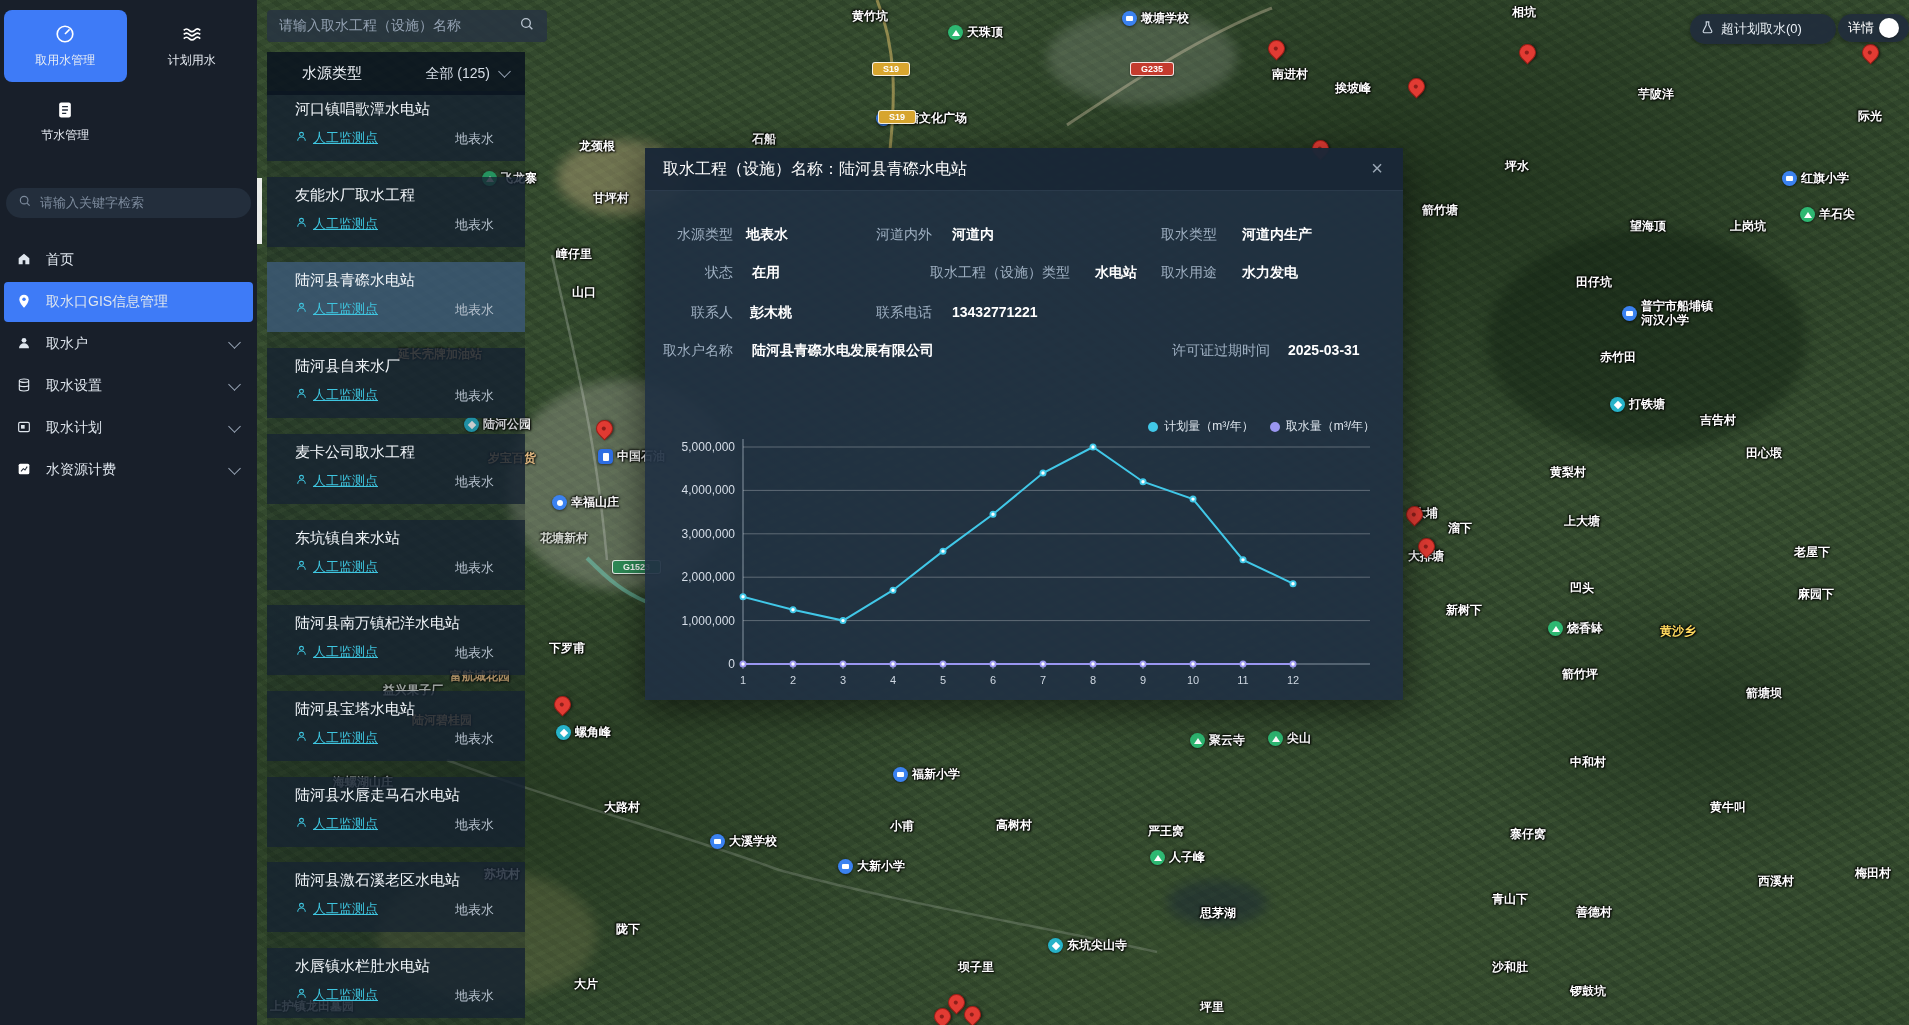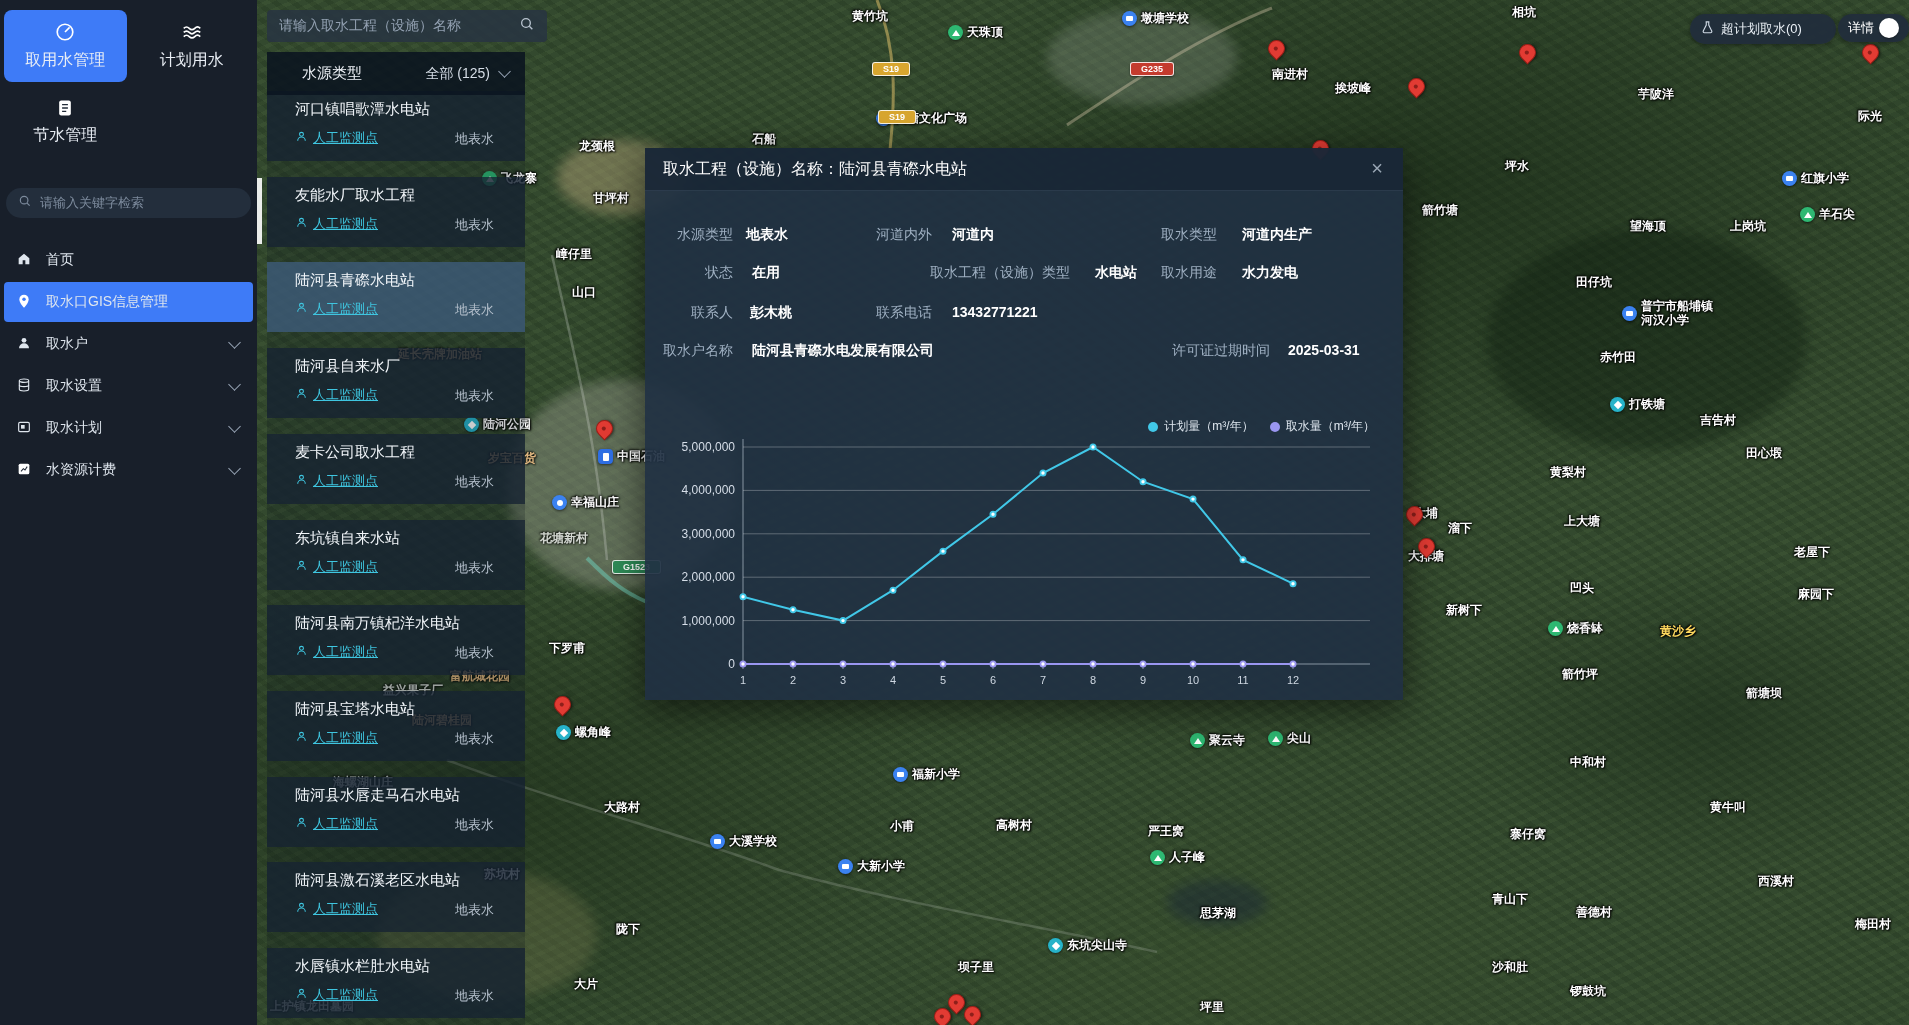--- a/index.html
+++ b/index.html
@@ -44,21 +44,21 @@
   .badge.s{background:#d8a62f;}
   .badge.g{background:#c43b2e;}
   .badge.e{background:#2e8b57;}
   .map-fragment{position:absolute;background:rgba(255,255,255,.9);}
 
   
   .sidebar{position:absolute;left:0;top:0;width:257px;height:1025px;background:#181f2a;z-index:30;}
   .modules{display:grid;grid-template-columns:1fr 1fr;gap:4px;padding:10px 4px 4px 4px;}
   .tile{height:72px;border-radius:8px;display:flex;flex-direction:column;align-items:center;justify-content:center;gap:7px;cursor:pointer;}
   .tile.active{background:#3e7bf7;}
-  .tile-label{font-size:16px;color:#e9eef5;}
+  .tile-label{font-size:12px;color:#e9eef5;}
   .tile svg{display:block;}
   .side-search{margin:26px 6px 0 6px;height:30px;border-radius:15px;background:#232e3c;display:flex;align-items:center;padding:0 12px;gap:8px;}
   .side-search .ph{font-size:13px;color:#7d8b9d;}
   .menu{margin-top:22px;}
   .menu-item{position:relative;height:40px;margin:2px 0;display:flex;align-items:center;padding:0 16px;gap:14px;font-size:14px;color:#dfe6ee;cursor:pointer;}
   .menu-item.active{background:#3e7bf7;margin:2px 4px;border-radius:4px;padding:0 12px;}
   .menu-item .chev{position:absolute;right:18px;}
   .chev{width:8px;height:8px;border-right:1.6px solid #9aa7b8;border-bottom:1.6px solid #9aa7b8;transform:rotate(45deg);margin-top:-4px;}
   .side-footer{position:absolute;bottom:12px;left:0;right:0;text-align:center;font-size:12px;color:#99a3b1;line-height:18px;}
 
@@ -266,21 +266,21 @@
         </div>
         <div class="map-label" style="left: 1253px; top: 826px;">
           <span>寨仔窝</span>
         </div>
         <div class="map-label" style="left: 1453px; top: 799px;">
           <span>黄牛叫</span>
         </div>
         <div class="map-label" style="left: 1501px; top: 873px;">
           <span>西溪村</span>
         </div>
-        <div class="map-label" style="left: 1598px; top: 916px;">
+        <div class="map-label" style="left: 1598px; top: 865px;">
           <span>梅田村</span>
         </div>
         <div class="map-label" style="left: 943px; top: 905px;">
           <span>思茅湖</span>
         </div>
         <div class="map-label" style="left: 1235px; top: 891px;">
           <span>青山下</span>
         </div>
         <div class="map-label" style="left: 1319px; top: 904px;">
           <span>善德村</span>

